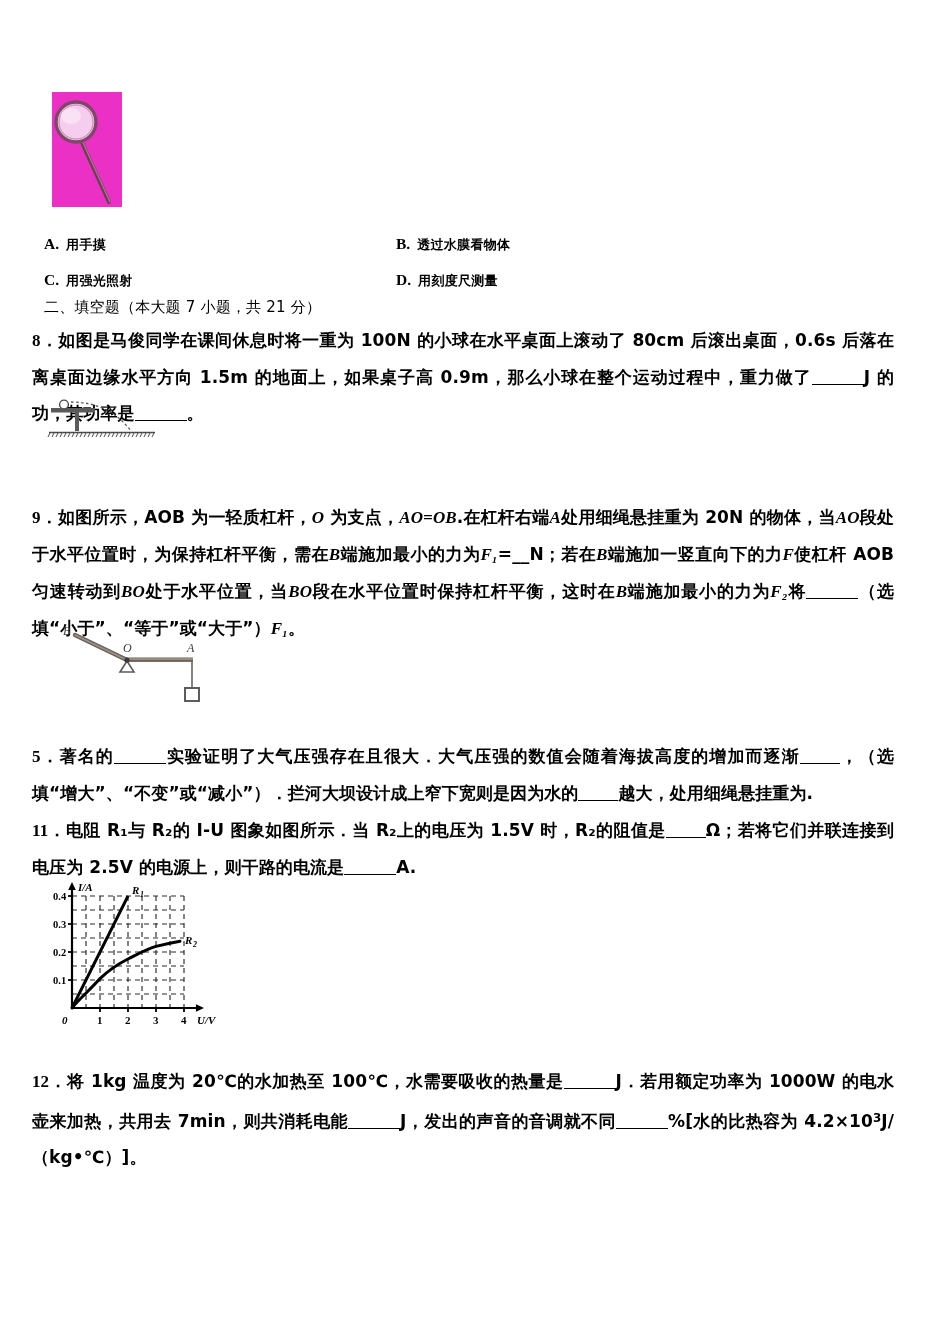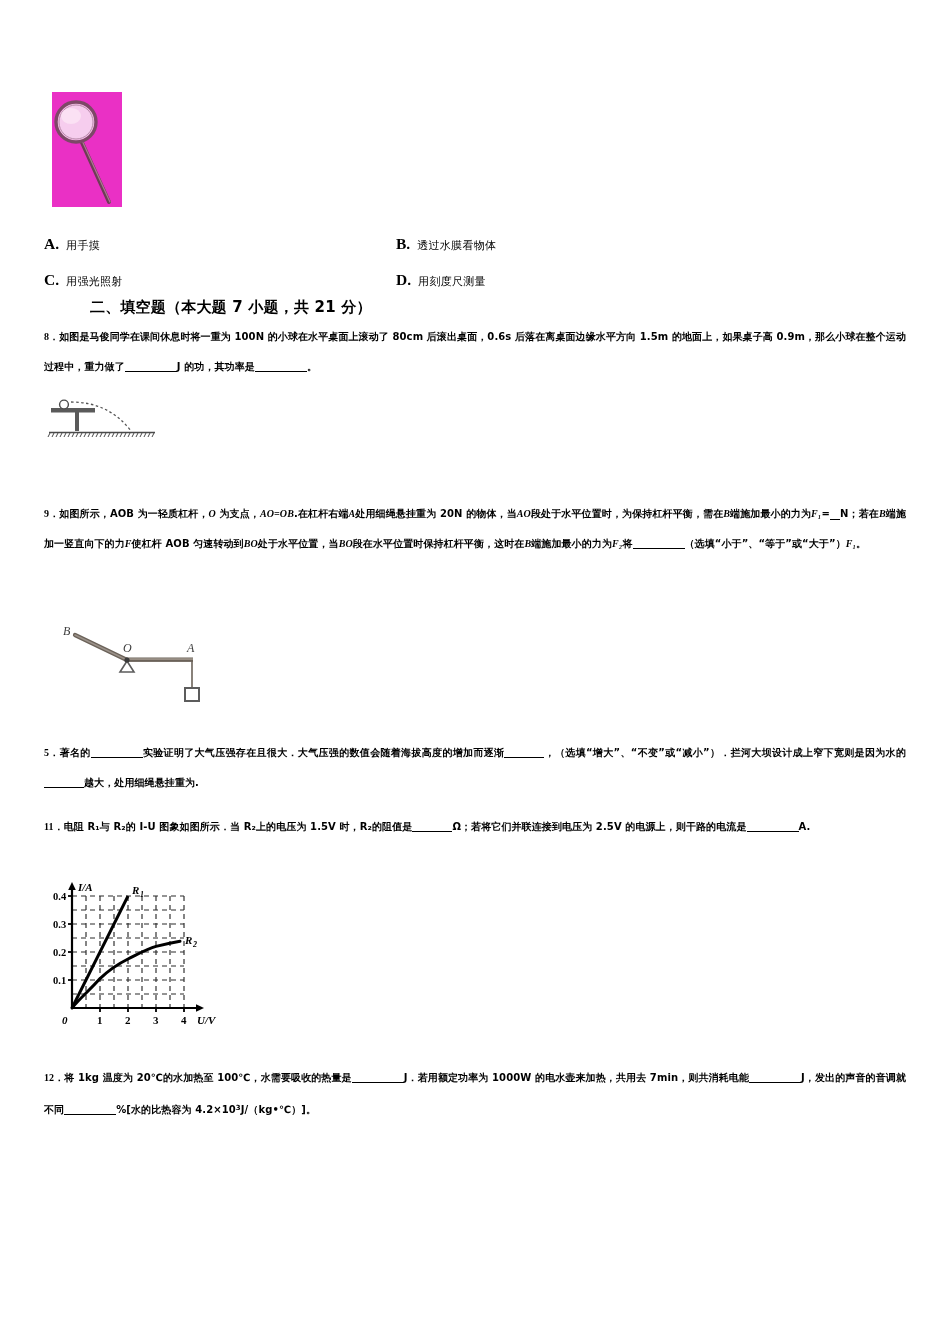--- a/index.html
+++ b/index.html
@@ -53,46 +53,45 @@
     font-size: 15.5px;
   }
   .choice-a { width: 352px; }
   .choice-letter {
     font-family: "Liberation Serif", serif;
     margin-right: 7px;
     white-space: nowrap;
   }
   .choice-text {
     font-family: "DejaVu Sans", sans-serif;
-    font-weight: normal;
-    font-size: 11px;
+    font-weight: bold;
+    font-size: 13px;
     letter-spacing: .3px;
   }
 
   
   .section-heading {
     position: absolute;
     left: 44px;
     top: 298px;
     font-family: "DejaVu Sans", sans-serif;
-    font-weight: bold;
+    font-weight: normal;
     font-size: 15px;
     letter-spacing: .2px;
-    margin-left: 46px;
   }
 
   
   .q {
     position: absolute;
-    left: 44px;
+    left: 32px;
     width: 862px;
     font-family: "DejaVu Sans", sans-serif;
     font-weight: bold;
-    font-size: 10px;
-    line-height: 30px;
+    font-size: 17px;
+    line-height: 36px;
     text-align: justify;
     text-justify: inter-character;
     letter-spacing: .1px;
   }
   .q .num { font-family: "Liberation Serif", serif; font-weight: bold; }
   .blank-m { display: inline-block; border-bottom: 1.4px solid #000; width: 40px; vertical-align: -2px; }
   .blank-l { display: inline-block; border-bottom: 1.4px solid #000; width: 52px; vertical-align: -2px; }
   .ital { font-style: italic; font-family: "Liberation Serif", serif; font-weight: bold; }
   sup { font-size: 70%; vertical-align: 0.45em; }
 

